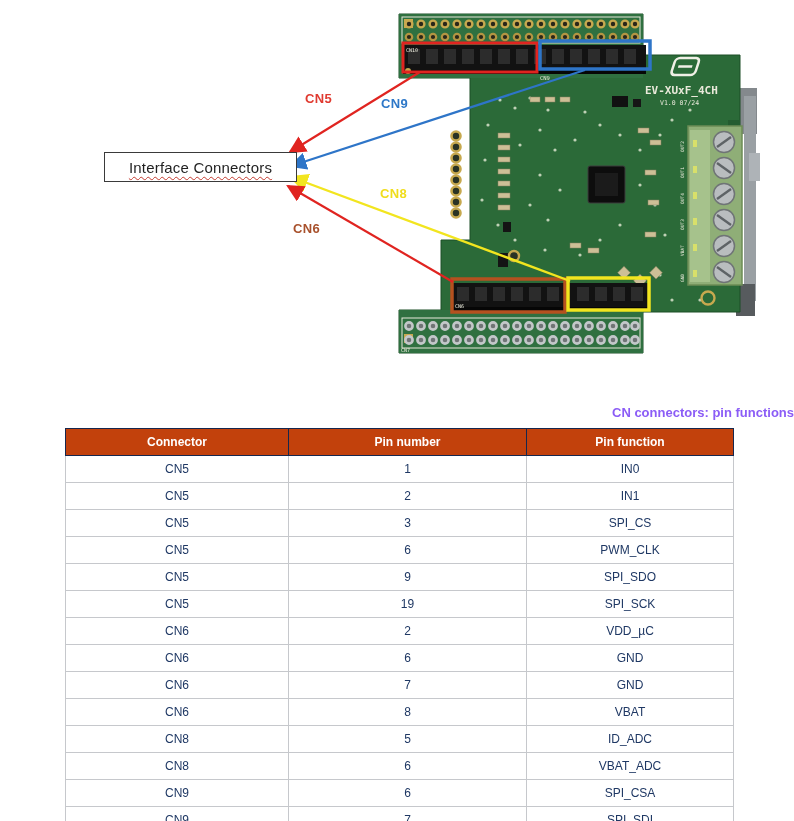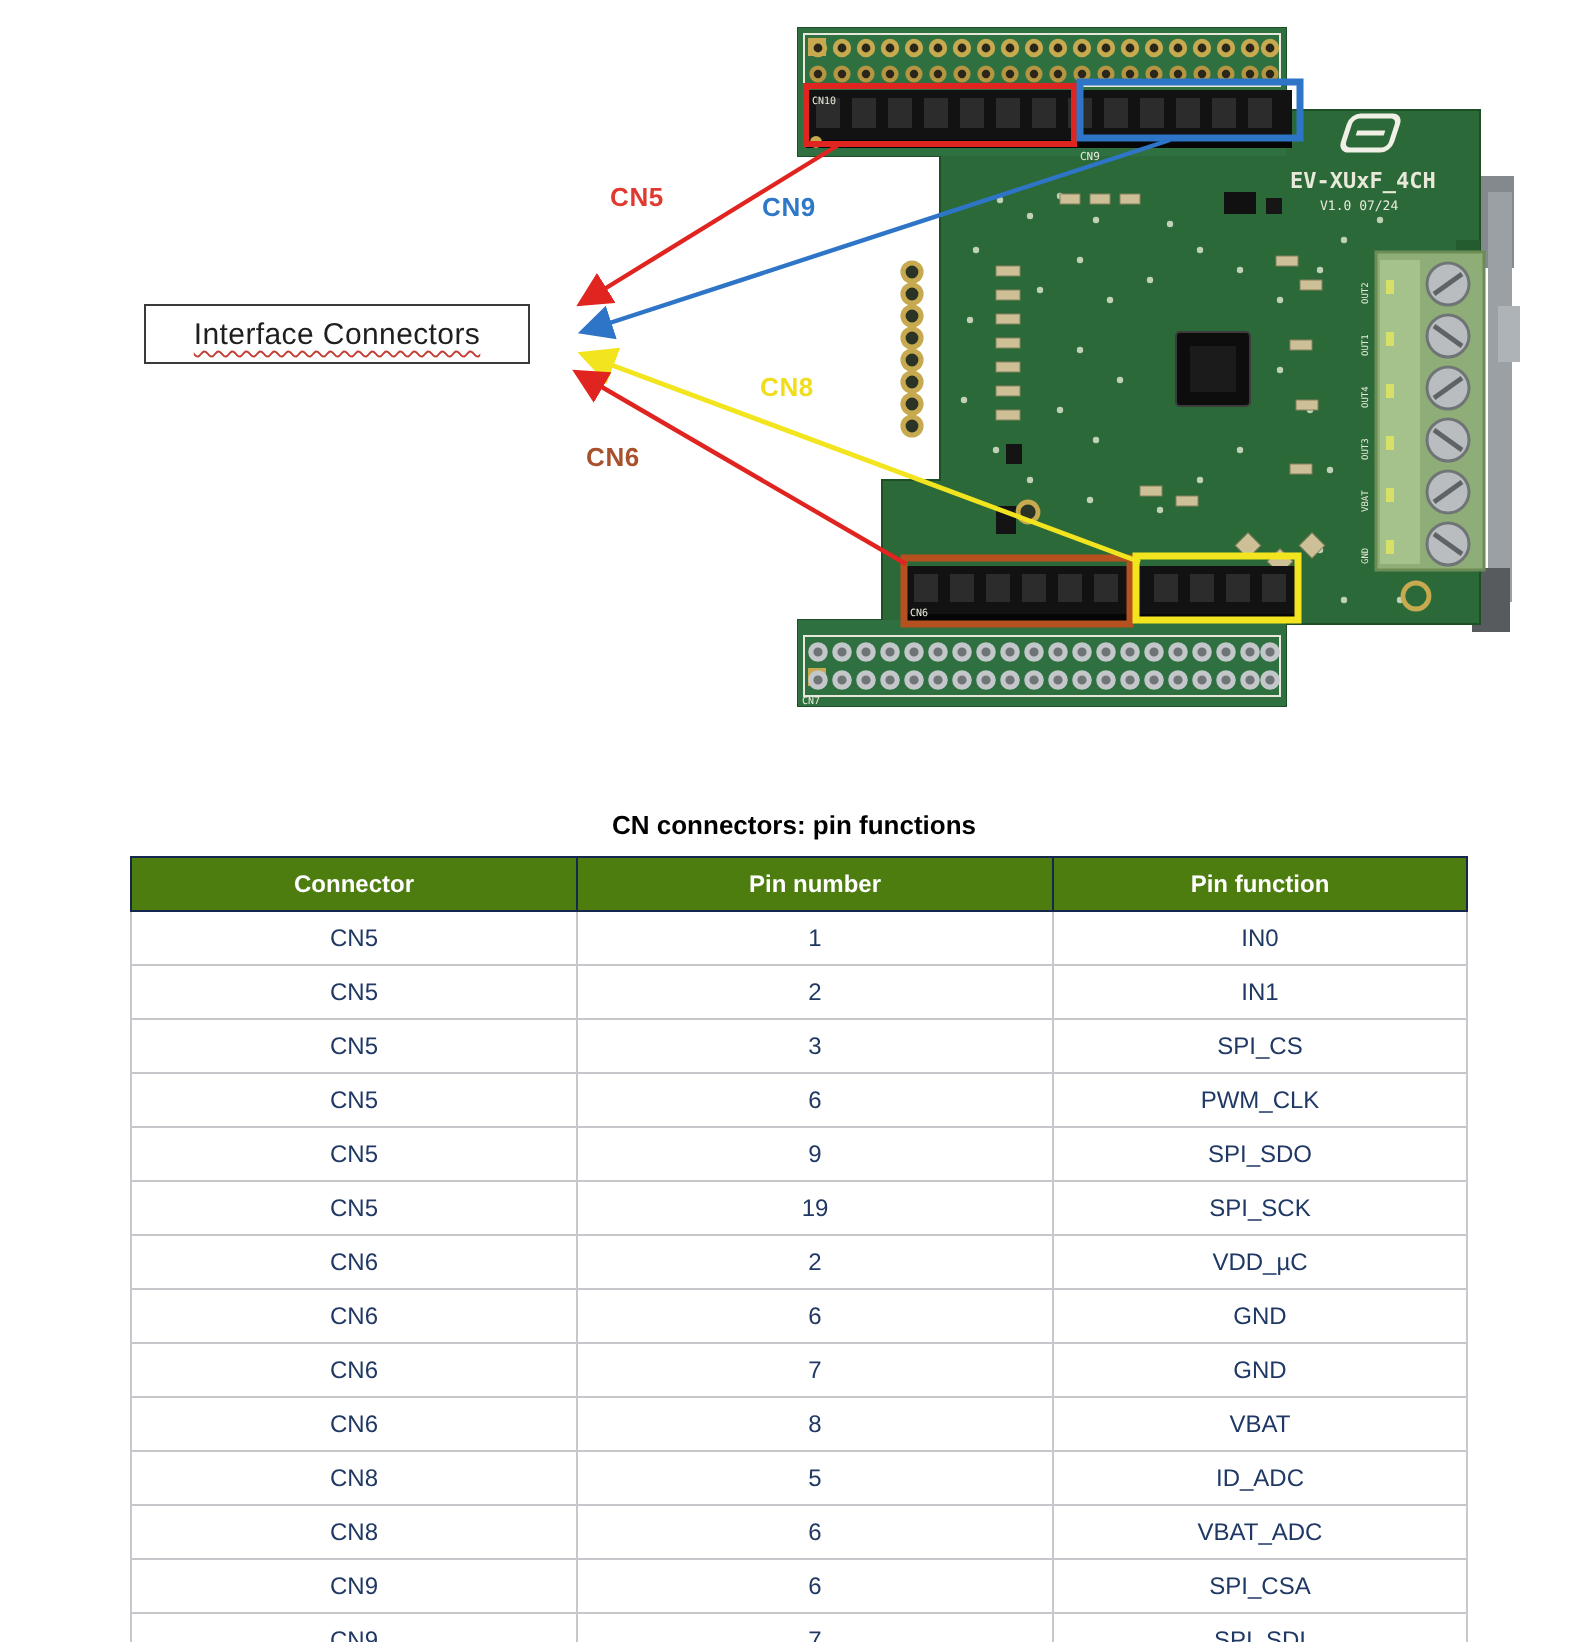--- a/index.html
+++ b/index.html
@@ -3,47 +3,47 @@
 <meta charset="utf-8">
 <style>
   html,body{margin:0;padding:0;background:#ffffff;}
   body{width:794px;height:821px;overflow:hidden;font-family:"Liberation Sans",sans-serif;position:relative;}
 
   
   .figure{position:relative;width:695px;height:386px;}
   .figure svg{position:absolute;left:0;top:0;}
 
   .iface-box{
-    position:absolute;left:72px;top:152px;width:191px;height:28px;
+    position:absolute;left:104px;top:152px;width:191px;height:28px;
     background:#ffffff;border:1.5px solid #3a3a3a;
     display:flex;align-items:center;justify-content:center;
     font-size:15px;color:#1f1f1f;letter-spacing:.2px;
   }
   .iface-box .squiggle{
     text-decoration-line:underline;
     text-decoration-style:wavy;
     text-decoration-color:#c43b2f;
     text-decoration-thickness:1px;
     text-underline-offset:3px;
   }
   .cn-label{position:absolute;font-size:13px;font-weight:bold;letter-spacing:.3px;}
   .cn5-label{left:305px;top:91px;color:#e03a30;}
   .cn9-label{left:381px;top:96px;color:#2e78c8;}
   .cn8-label{left:380px;top:186px;color:#f0dd1c;}
   .cn6-label{left:293px;top:221px;color:#a8512c;}
 
   
   .table-title{
-    margin-top:19px;text-align:center;font-size:13px;font-weight:bold;color:#000000;
+    margin-top:19px;text-align:right;font-size:13px;font-weight:bold;color:#8b5cf6;
   }
   .pin-table{
     margin:8px 0 0 65px;width:668px;border-collapse:collapse;table-layout:fixed;
   }
   .pin-table th{
-    background:#4d7c0f;color:#ffffff;font-size:12px;font-weight:bold;
+    background:#c2410c;color:#ffffff;font-size:12px;font-weight:bold;
     height:24px;border:1px solid #16274e;
   }
   .pin-table td{
     color:#1f3864;font-size:12px;text-align:center;height:24px;
     border:1px solid #c6c8cc;background:#ffffff;
   }
   .pin-table col.c1{width:223px;}
   .pin-table col.c2{width:238px;}
   .pin-table col.c3{width:207px;}
 

